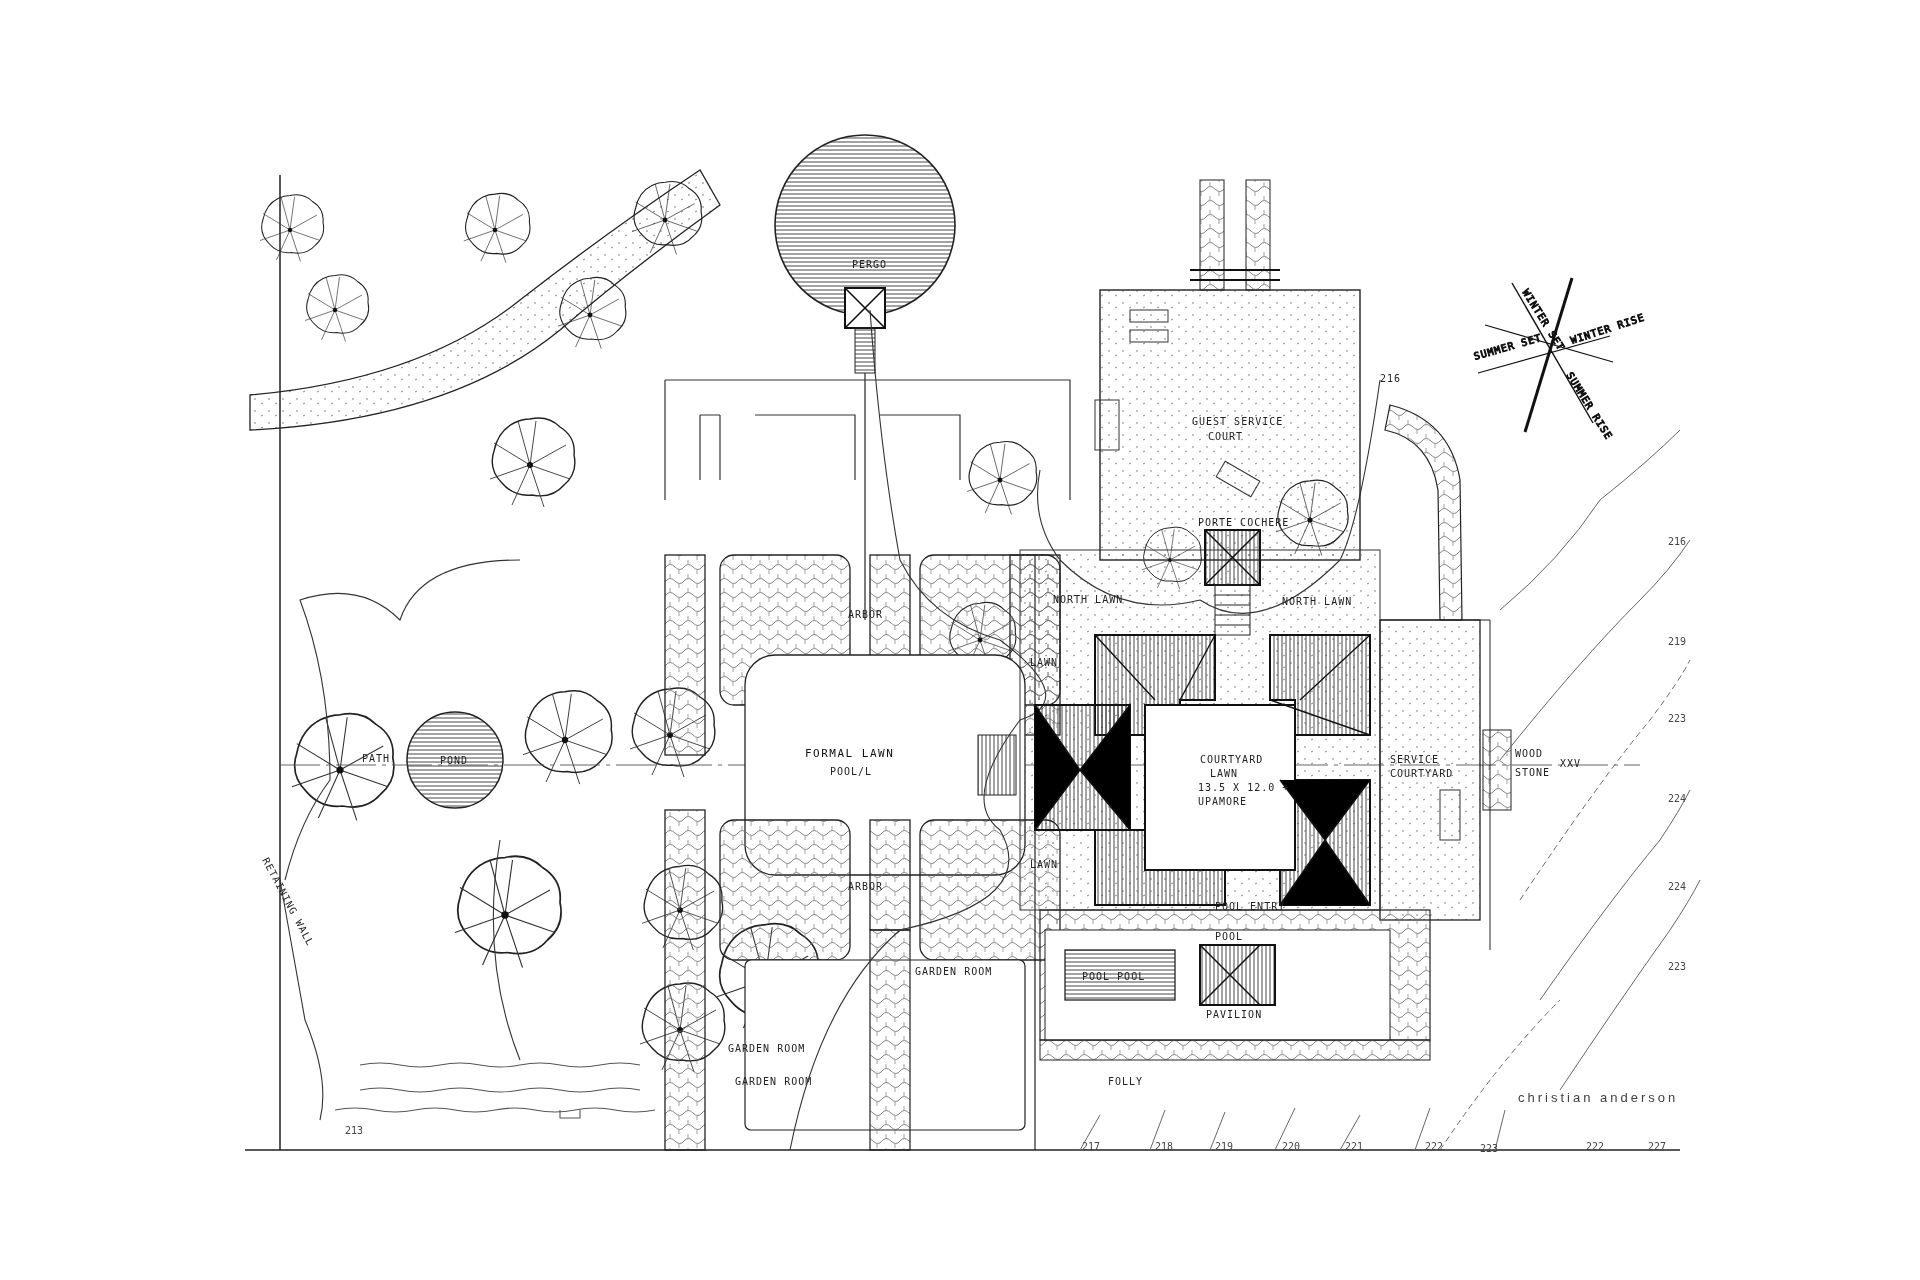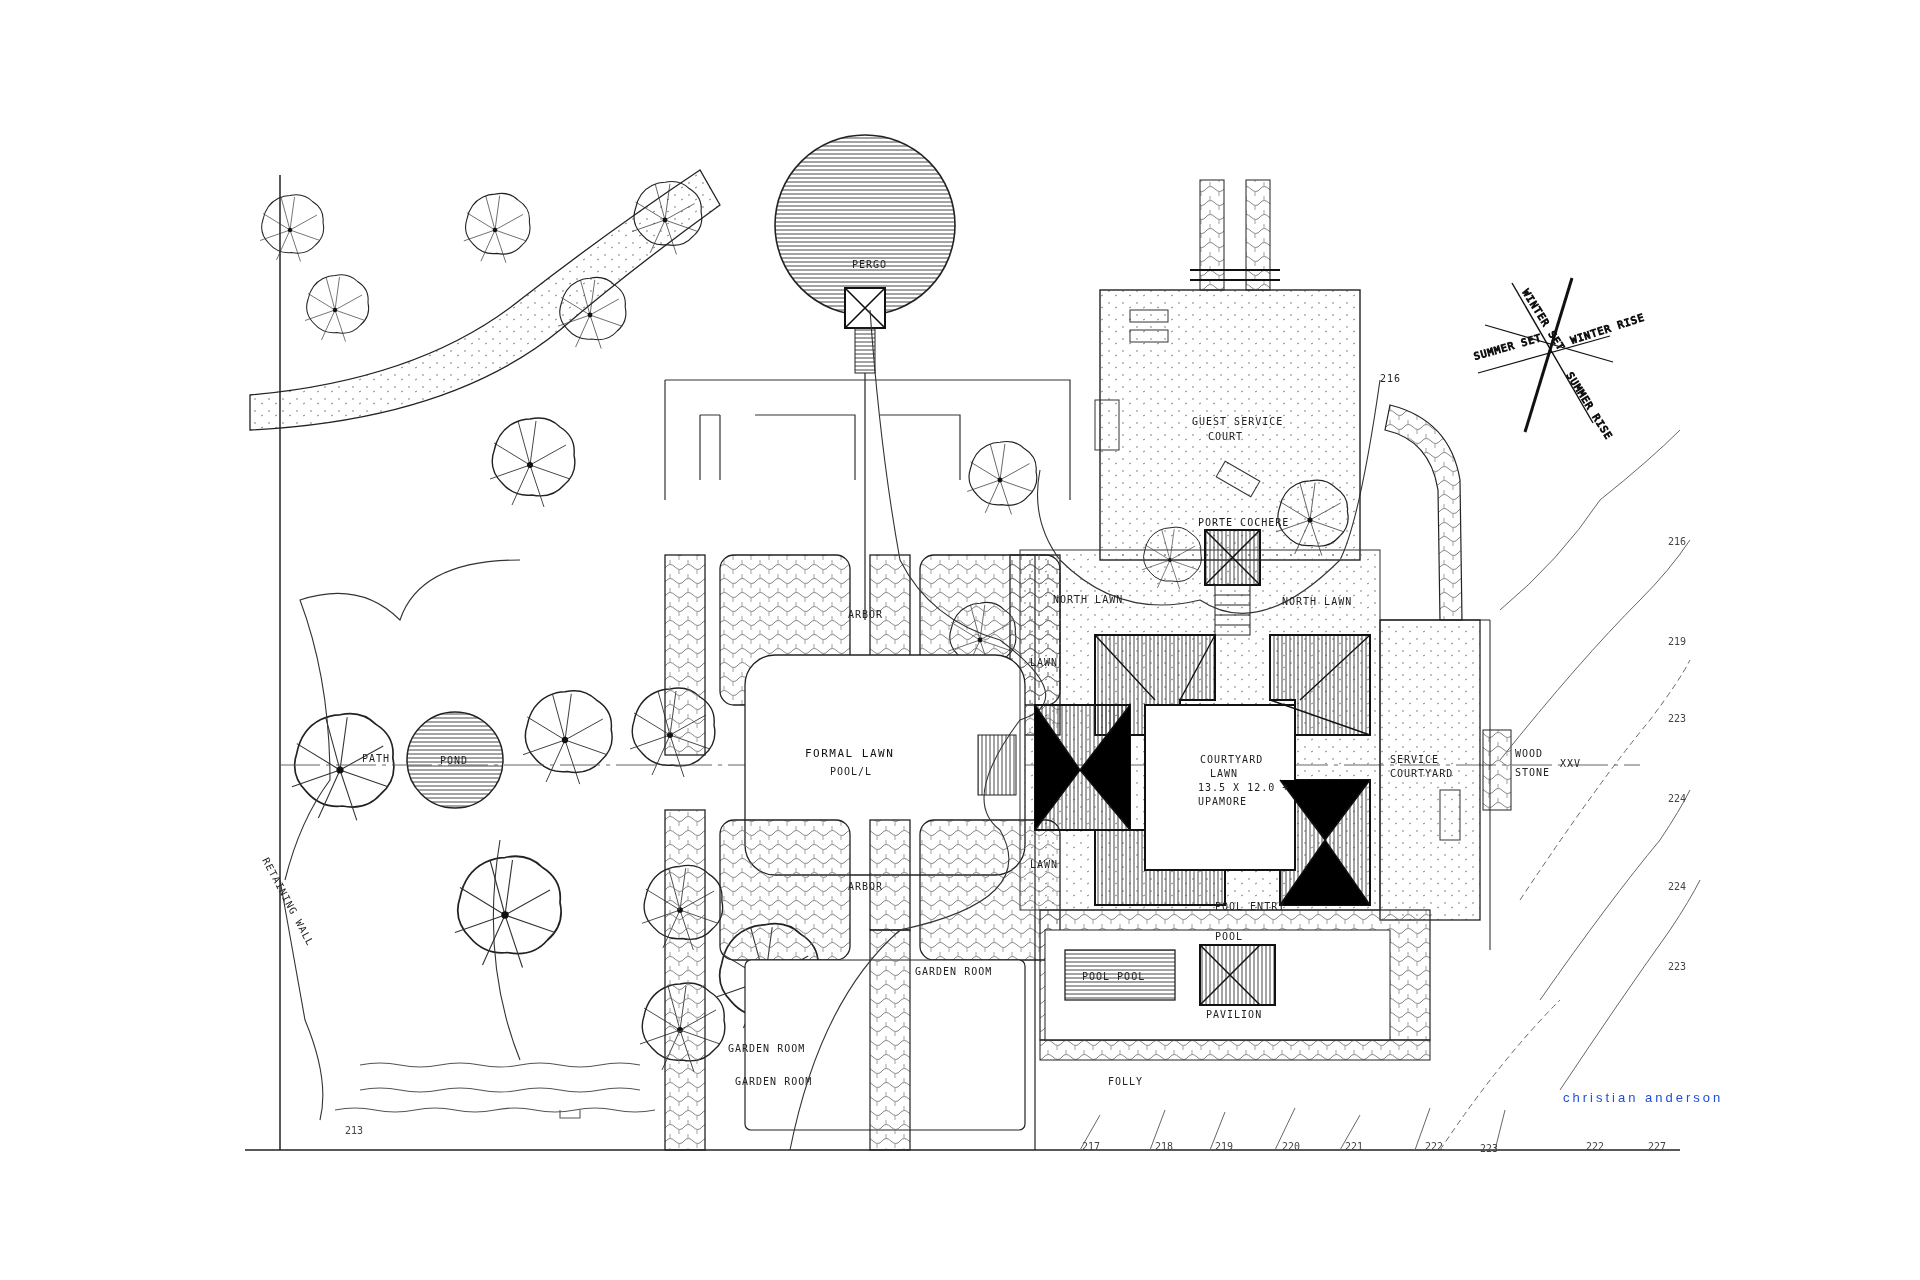--- a/index.html
+++ b/index.html
@@ -1,21 +1,21 @@
 <!DOCTYPE html>
 <html><head>
 <meta charset="utf-8">
 <style>
   html, body { margin:0; padding:0; background:#ffffff; }
   body { width:1920px; height:1280px; position:relative; overflow:hidden; font-family:"DejaVu Sans", sans-serif; }
   #plan { position:absolute; left:0; top:0; width:1920px; height:1280px; }
   .hand { font-family:"DejaVu Sans Mono", monospace; font-size:10px; fill:#222; letter-spacing:1px; }
   .hand-lg { font-family:"DejaVu Sans Mono", monospace; font-size:11px; fill:#111; letter-spacing:1.5px; }
   .contour-label { font-family:"DejaVu Sans Mono", monospace; font-size:10px; fill:#444; }
-  .sig { position:absolute; left:1518px; top:1090px; font-family:"Liberation Sans", sans-serif; font-size:13px; letter-spacing:3px; color:#1d4ed8;margin-left:45px; }
+  .sig { position:absolute; left:1518px; top:1090px; font-family:"Liberation Sans", sans-serif; font-size:13px; letter-spacing:3px; color:#404040; }
 </style>
 </head>
 <body>
 
 <svg id="plan" viewBox="0 0 1920 1280" xmlns="http://www.w3.org/2000/svg">
   <defs>
     <pattern id="hatchH" width="6" height="4" patternUnits="userSpaceOnUse">
       <path d="M0 2 H6" stroke="#333" stroke-width="0.9"></path>
     </pattern>
     <pattern id="hatchV" width="4" height="6" patternUnits="userSpaceOnUse">

